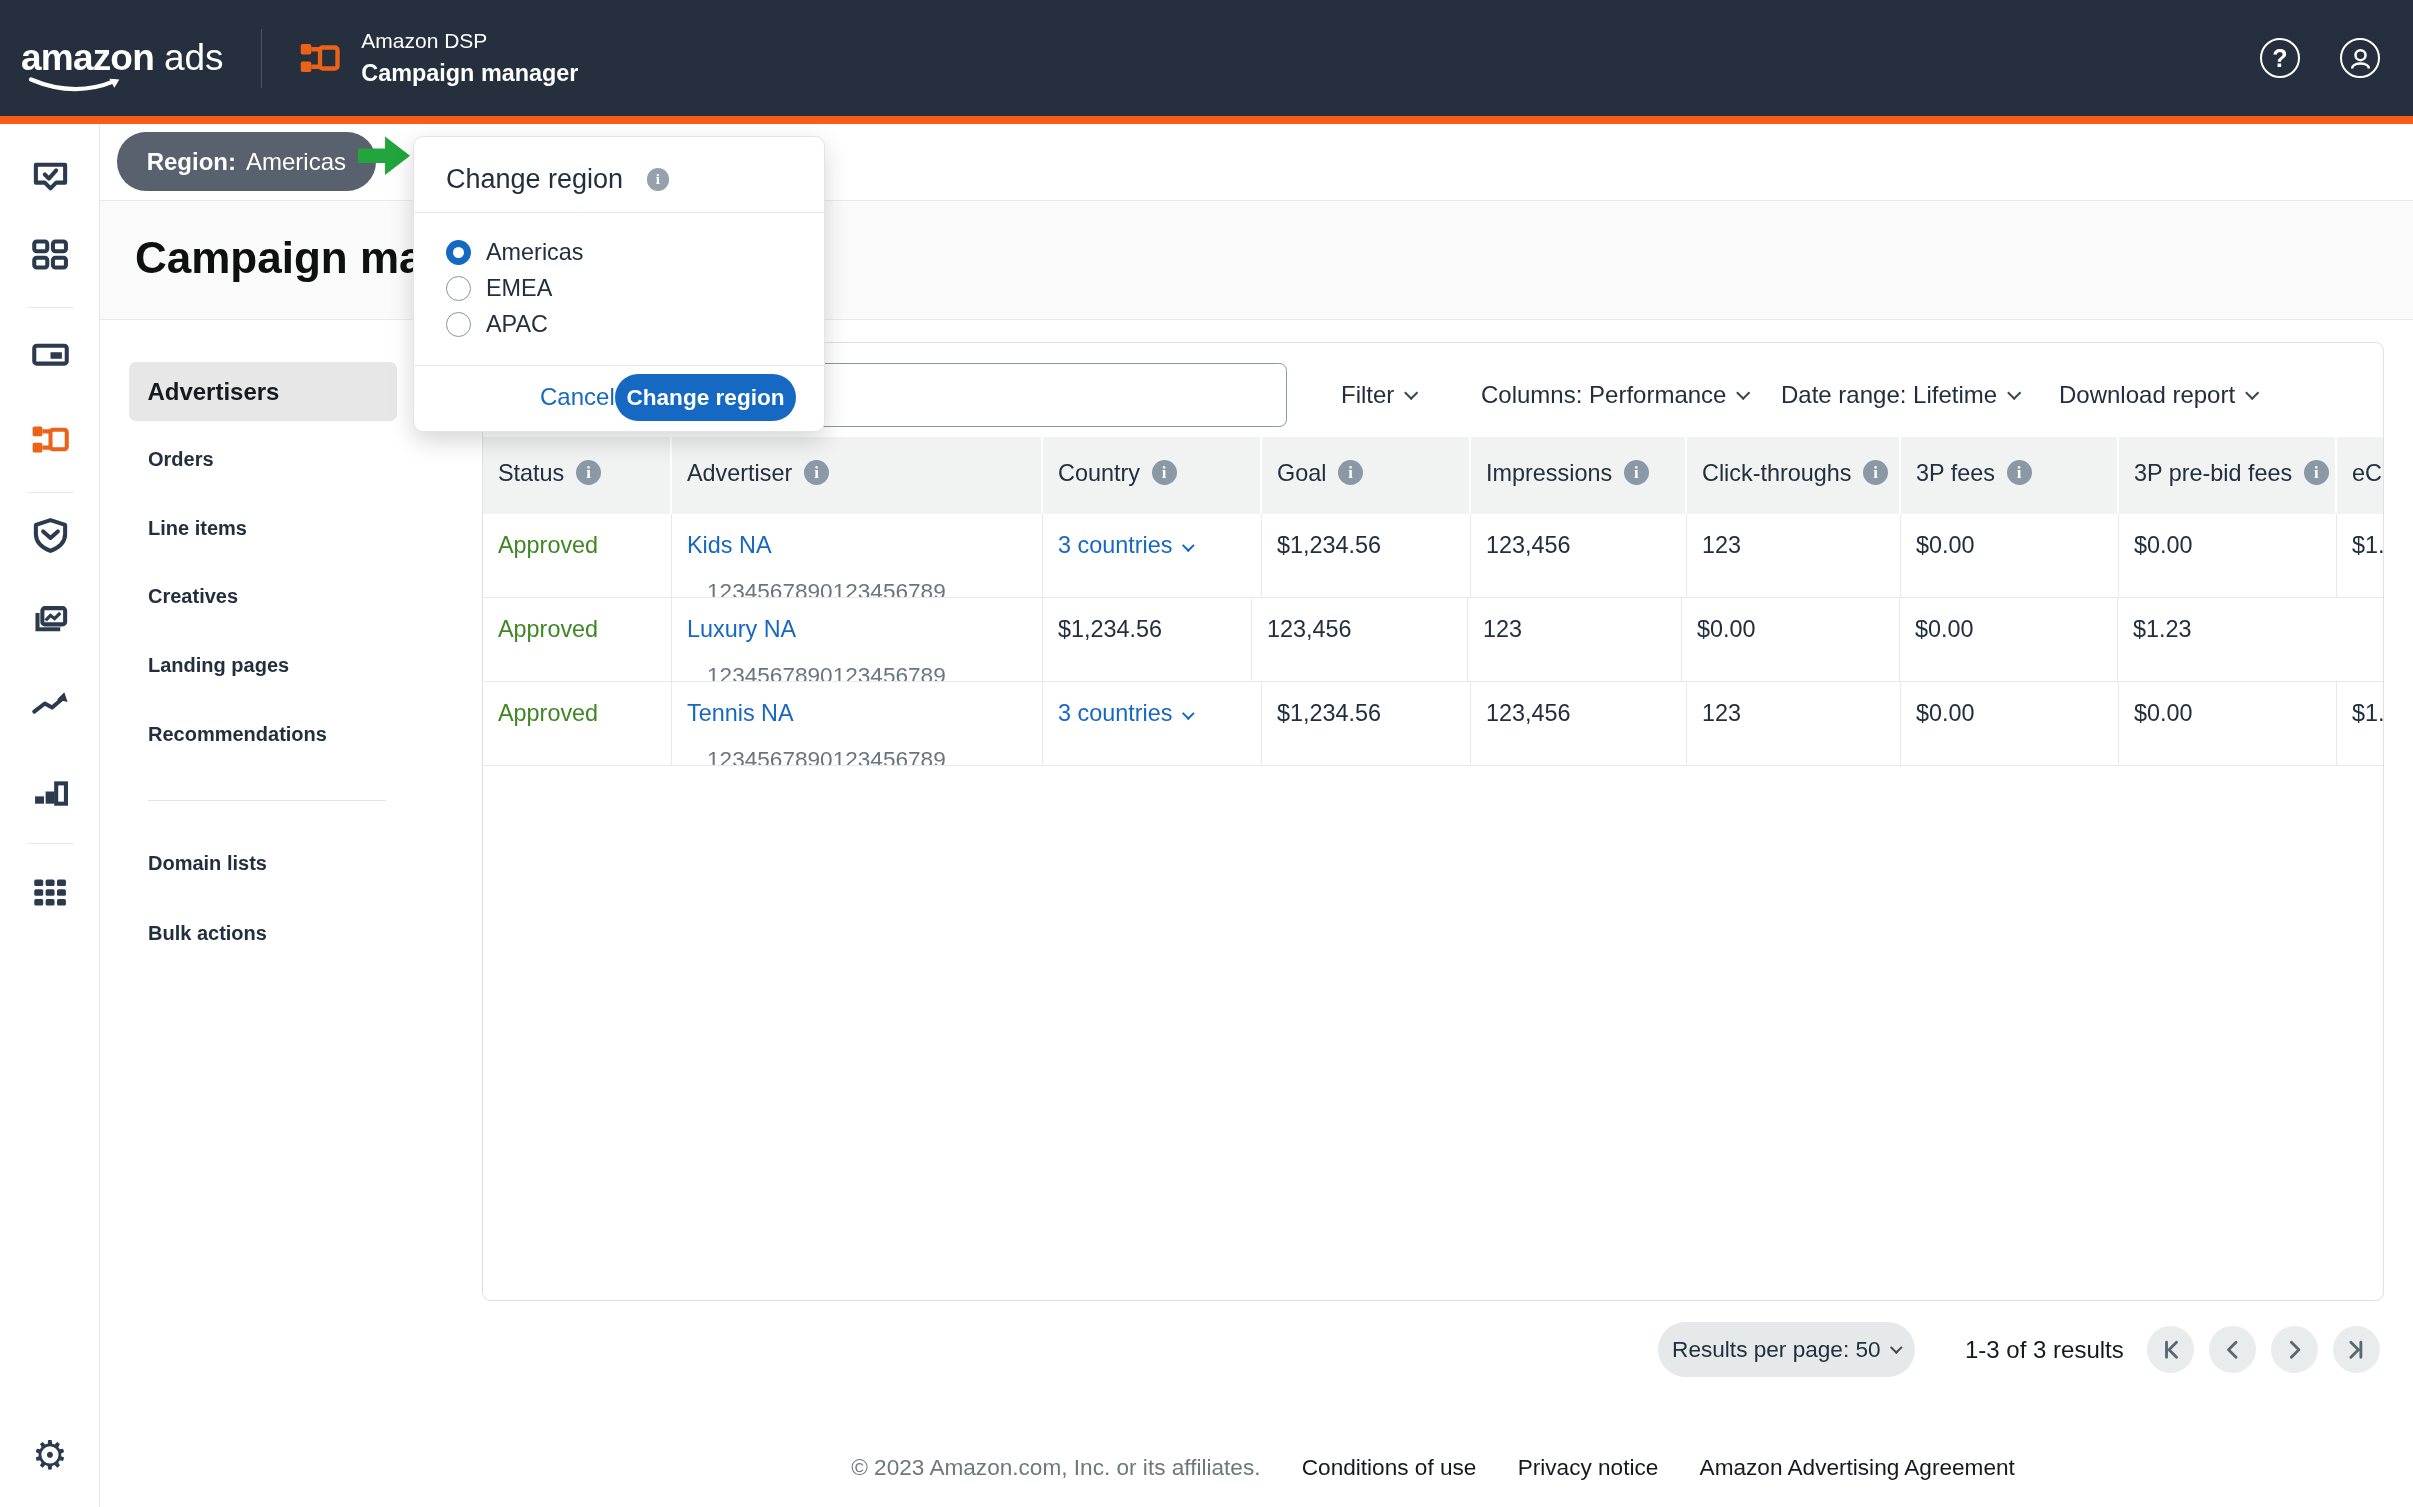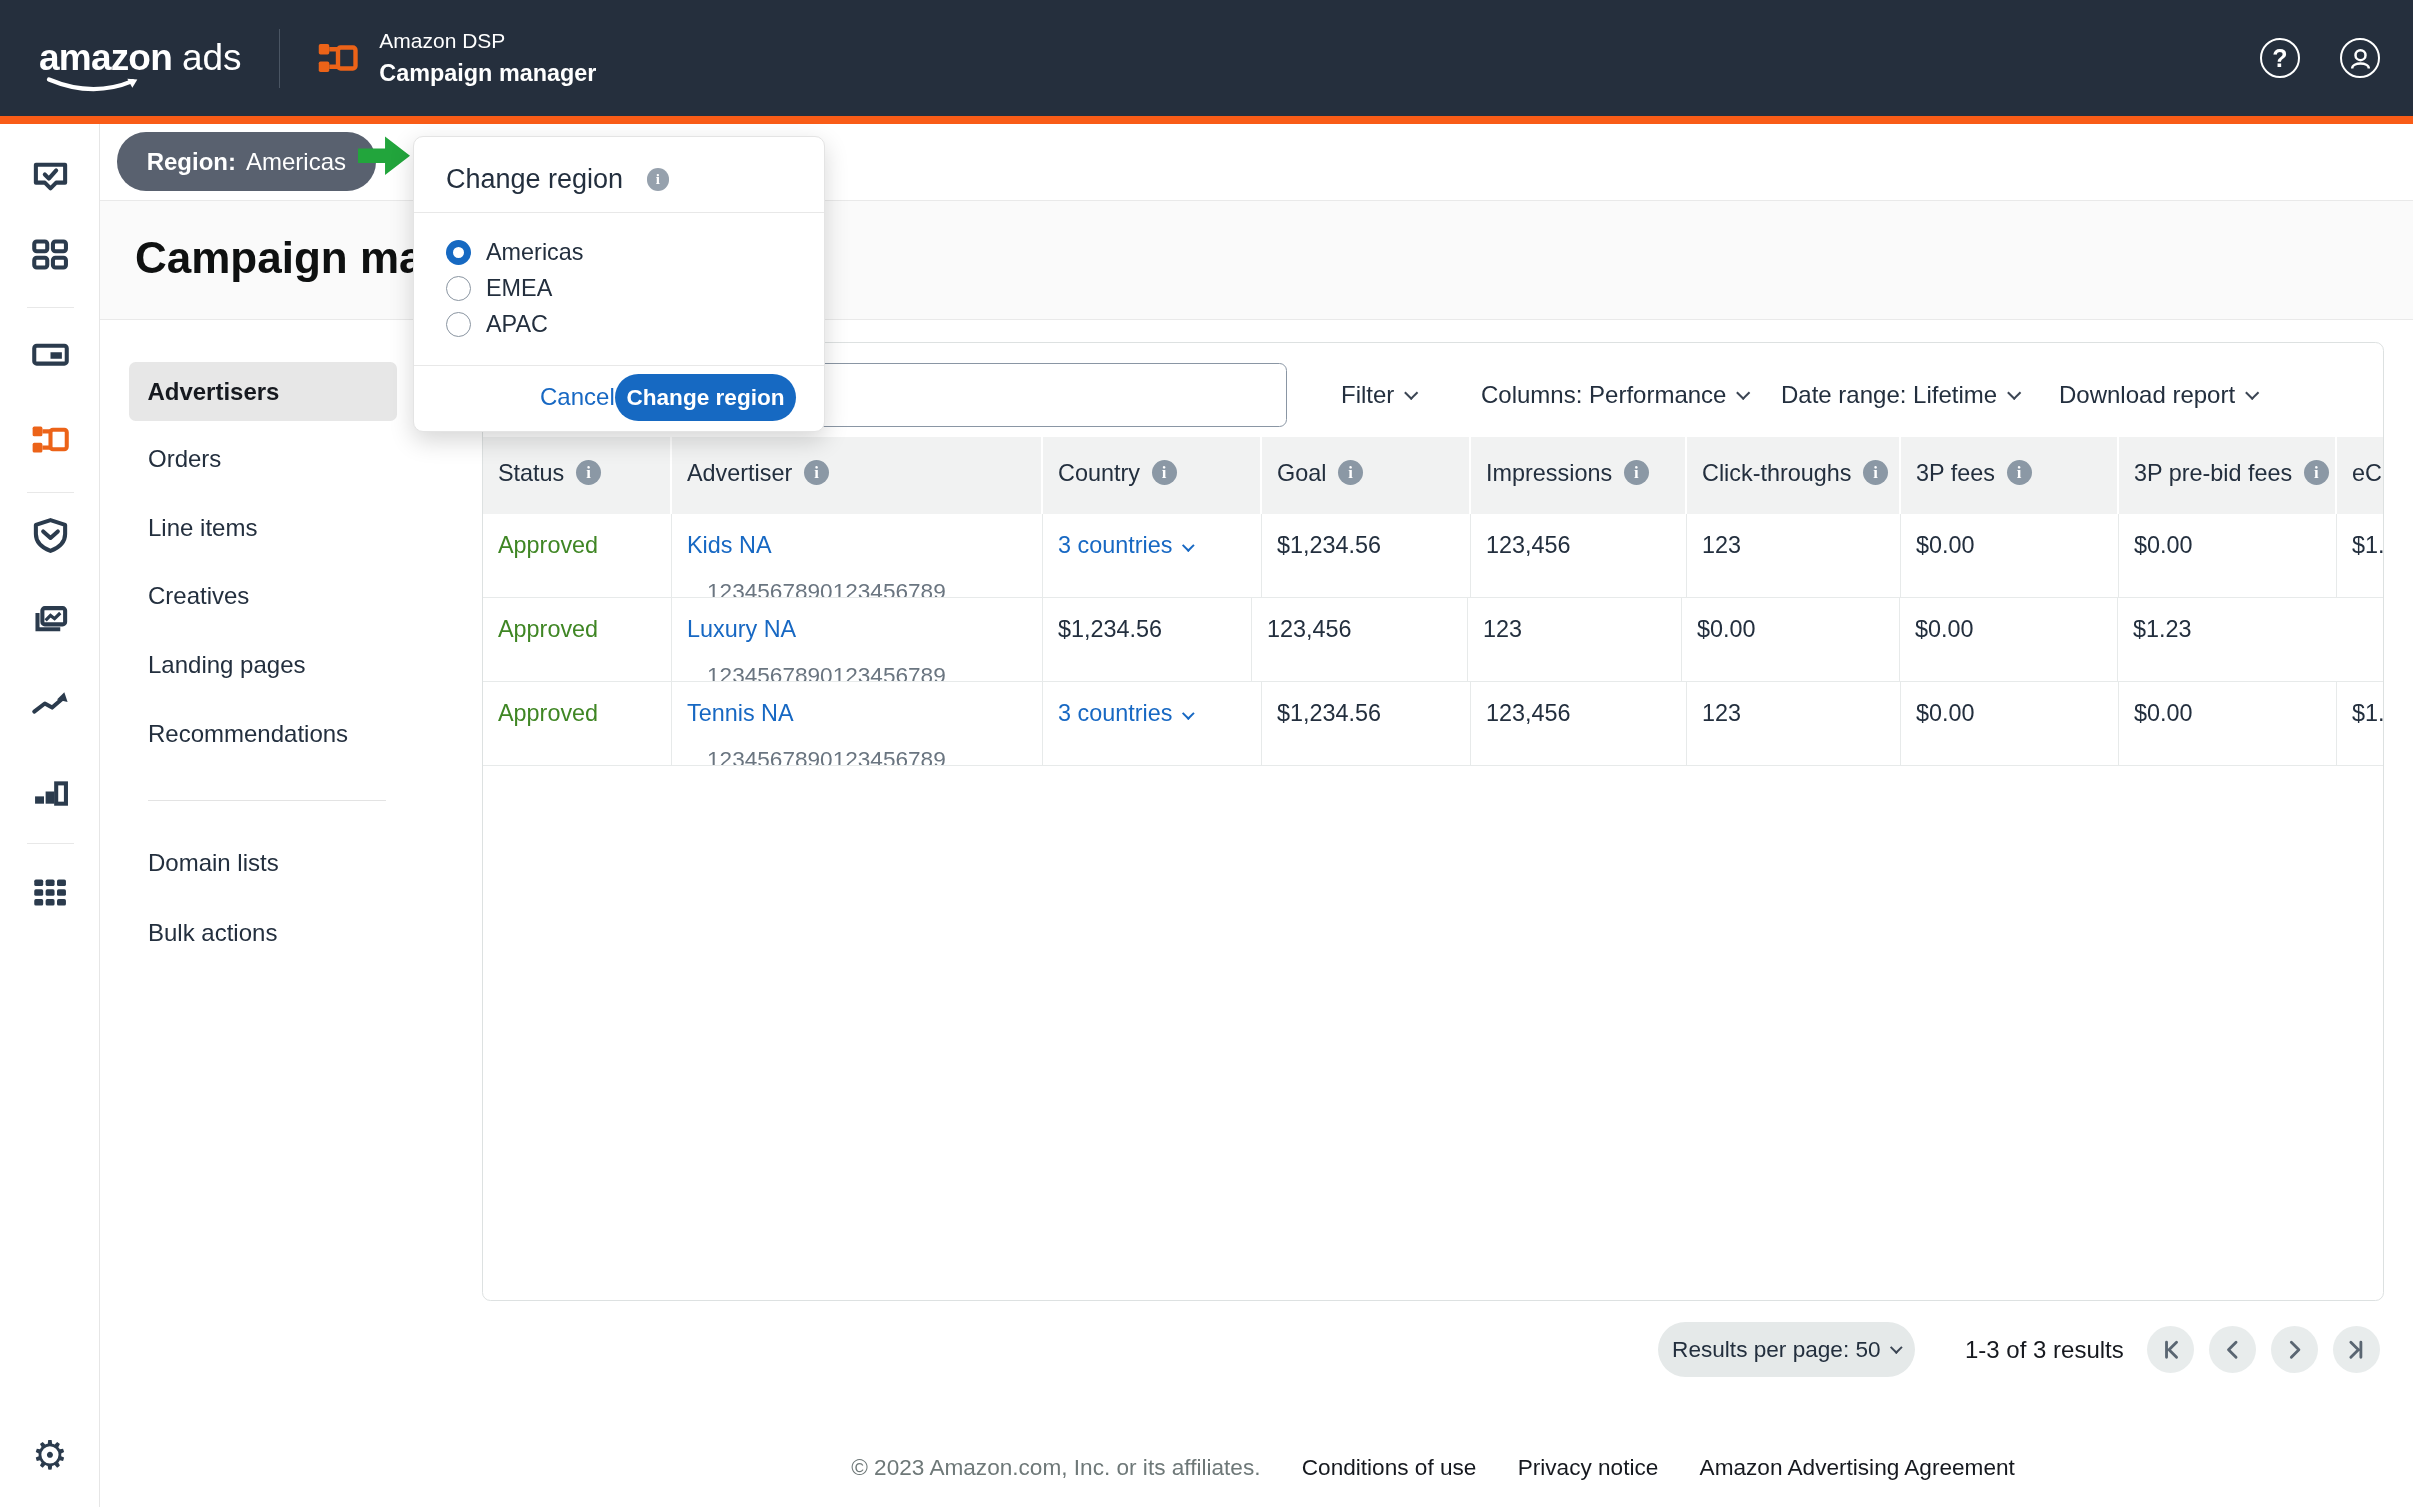--- a/index.html
+++ b/index.html
@@ -2,21 +2,21 @@
 <html style="font-size:13.4px"><head>
 <meta charset="utf-8">
 <style>
   * { margin:0; padding:0; box-sizing:border-box; }
   html,body { background:#fff; }
   body { font-family:"Liberation Sans", sans-serif; color:#232F3E; }
   #app { position:relative; width:2413px; height:1507px; background:#fff; overflow:hidden; }
 
   
   #navbar { position:absolute; left:0; top:0; width:2413px; height:116px; background:#252F3D; display:flex; align-items:center; }
-  .logo { display:flex; align-items:baseline; margin-left:39px; position:relative; }
+  .logo { display:flex; align-items:baseline; margin-left:21px; position:relative; }
   .logo .brand { color:#fff; font-weight:bold; font-size:37px; letter-spacing:-0.8px; }
   .logo .suffix { color:#fff; font-weight:300; font-size:37px; margin-left:10px; }
   .logo svg.smile { position:absolute; left:5px; top:39px; }
   .nav-divider { width:1.7px; height:59px; background:#4A5563; margin:0 37px; }
   .dsp-badge { width:42px; height:42px; margin-right:20px; }
   .app-id { display:flex; flex-direction:column; justify-content:center; }
   .app-id .l1 { color:#fff; font-size:21px; font-weight:400; margin-bottom:6.7px; }
   .app-id .l2 { color:#fff; font-size:23.4px; font-weight:bold; }
   .nav-right { margin-left:auto; display:flex; align-items:center; margin-right:33px; }
   .account-pill { display:flex; align-items:center; background:#3A4452; border-radius:35px; height:70px; padding:0 30px 0 22px; cursor:pointer; }
@@ -41,21 +41,21 @@
 
   
   #rail { position:absolute; left:0; top:124px; width:100px; height:1383px; background:#fff; border-right:0.8px solid #E6E6E6; }
   .rail-icon { position:absolute; left:50px; transform:translate(-50%,-50%); width:40px; height:40px; cursor:pointer; display:flex; align-items:center; justify-content:center; }
   .rail-div { position:absolute; left:27px; width:47px; height:0.8px; background:#E8E8E8; }
   .gear-glyph { font-size:40px; color:#2B3B4D; line-height:1; }
 
   
   #subnav { position:absolute; left:100px; top:320px; width:382px; height:1187px; background:#fff; }
   .subnav-sel { position:absolute; left:29px; top:42px; width:268px; height:59px; background:#E7E7E7; border-radius:6.7px; display:flex; align-items:center; padding-left:18.4px; font-size:24px; font-weight:bold; color:#16191F; cursor:pointer; }
-  .subnav-item { position:absolute; left:48px; transform:translateY(-50%); font-size:24px; color:#232F3E; cursor:pointer; white-space:nowrap; }
+  .subnav-item { position:absolute; left:48px; transform:translateY(-50%); font-size:20px; color:#232F3E; cursor:pointer; white-space:nowrap;font-weight:bold; }
   .subnav-div { position:absolute; left:48px; top:480px; width:238px; height:0.8px; background:#E3E3E3; }
 
   
   #card { position:absolute; left:482px; top:342px; width:1902px; height:959px; background:#fff; border:1.7px solid #DDE1E1; border-radius:8.4px; overflow:hidden; }
   .toolbar { position:relative; height:94px; }
   #search-input { position:absolute; left:20px; top:20px; width:784px; height:64px; border:1.7px solid #8A96A4; border-radius:7.5px; font-size:23.4px; padding:0 18.4px; color:#232F3E; font-family:"Liberation Sans",sans-serif; }
   #search-input::placeholder { color:#5A6B7C; opacity:1; }
   .tool-link { position:absolute; top:52px; transform:translateY(-50%); font-size:24px; color:#232F3E; cursor:pointer; white-space:nowrap; }
   .caret { display:inline-block; border:solid #3C4654; border-width:0 2.5px 2.5px 0; padding:4.2px; transform:rotate(45deg); margin-left:11.7px; margin-bottom:4.2px; }
   .caret.blue { border-color:#1768C3; }

